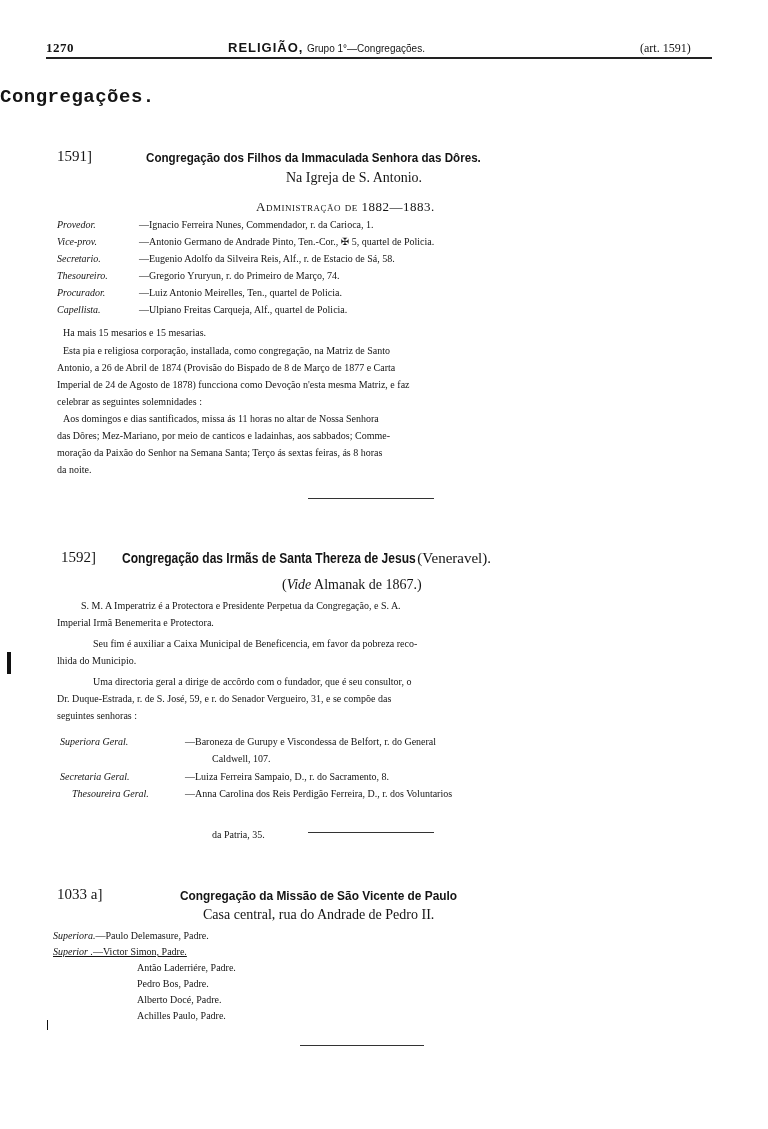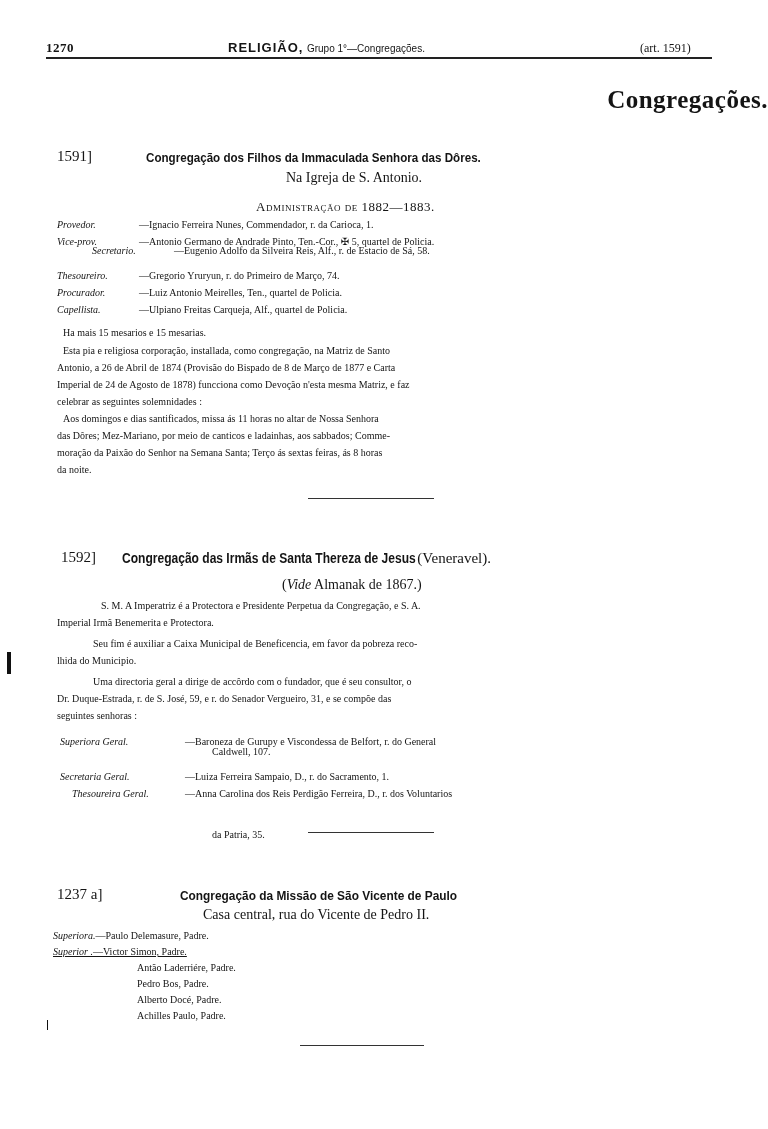--- a/index.html
+++ b/index.html
@@ -5,22 +5,22 @@
   html, body { margin: 0; padding: 0; background: #ffffff; }
   body { width: 768px; height: 1129px; position: relative; overflow: hidden;
          font-family: "Liberation Serif", "DejaVu Serif", serif; color: #141414; }
   .abs { position: absolute; white-space: nowrap; }
   .page-no { left: 46px; top: 40px; font-size: 13px; font-weight: bold; letter-spacing: 0.5px; }
   .running-head { left: 228px; top: 40px; font-size: 14px; }
   .running-head .rh-bold { font-weight: bold; font-family: "Liberation Sans", "DejaVu Sans", sans-serif; letter-spacing: 1px; font-size: 13px; }
   .running-head .rh-rest { font-family: "Liberation Sans Narrow", "Liberation Sans", sans-serif; font-size: 10px; }
   .art-ref { left: 640px; top: 41px; font-size: 12px; }
   .head-rule { left: 46px; top: 57px; width: 666px; height: 2px; background: #222; }
-  .section-title { left: 0; width: 768px; top: 86px; text-align: right; font-size: 25px; font-weight: bold;
-                   font-family: Liberation Serif, serif; letter-spacing: 0.5px; }
+  .section-title { left: 0; width: 768px; top: 86px; text-align: left; font-size: 19px; font-weight: bold;
+                   font-family: Liberation Mono, monospace; letter-spacing: 0.5px; }
   .entry-no { font-size: 15px; }
   .cond { font-family: "Liberation Sans", "DejaVu Sans", sans-serif; font-weight: bold; font-size: 13.5px; transform-origin: left top; }
   .t { font-size: 14px; }
   .it { font-style: italic; }
   .sc { font-variant: small-caps; letter-spacing: 0.5px; font-size: 13px; }
   .rule { height: 1px; background: #333; }
   .mark { background: #111; }
   .role { width: 82px; display: inline-block; }
   .line { position: absolute; white-space: nowrap; font-size: 10px; }
 </style>
@@ -38,21 +38,21 @@
 <div class="abs section-title">Congregações.</div>
 
 <div class="abs entry-no" style="left:57px; top:148px;">1591]</div>
 <div class="abs cond" style="left:146px; top:150px; transform:scaleX(0.86);">Congregação dos Filhos da Immaculada Senhora das Dôres.</div>
 <div class="abs t" style="left:286px; top:170px;">Na Igreja de S. Antonio.</div>
 <div class="abs sc" style="left:256px; top:199px;">Administração de 1882—1883.</div>
 
 <div class="abs" style="left:57px; top:219px;">
   <div class="line" style="top:0;"><span class="it role">Provedor.</span><span>—Ignacio Ferreira Nunes, Commendador, r. da Carioca, 1.</span></div>
   <div class="line" style="top:17px;"><span class="it role">Vice-prov.</span><span>—Antonio Germano de Andrade Pinto, Ten.-Cor., ✠ 5, quartel de Policia.</span></div>
-  <div class="line" style="top:26px;margin-left:35px;"><span class="it role">Secretario.</span><span>—Eugenio Adolfo da Silveira Reis, Alf., r. de Estacio de Sá, 58.</span></div>
+  <div class="line" style="top:34px;"><span class="it role">Secretario.</span><span>—Eugenio Adolfo da Silveira Reis, Alf., r. de Estacio de Sá, 58.</span></div>
   <div class="line" style="top:51px;"><span class="it role">Thesoureiro.</span><span>—Gregorio Yruryun, r. do Primeiro de Março, 74.</span></div>
   <div class="line" style="top:68px;"><span class="it role">Procurador.</span><span>—Luiz Antonio Meirelles, Ten., quartel de Policia.</span></div>
   <div class="line" style="top:85px;"><span class="it role">Capellista.</span><span>—Ulpiano Freitas Carqueja, Alf., quartel de Policia.</span></div>
 </div>
 
 <div class="abs" style="left:57px; top:327px;">
   <div class="line" style="left:6px; top:0;">Ha mais 15 mesarios e 15 mesarias.</div>
   <div class="line" style="left:6px; top:18px;">Esta pia e religiosa corporação, installada, como congregação, na Matriz de Santo</div>
   <div class="line" style="top:35px;">Antonio, a 26 de Abril de 1874 (Provisão do Bispado de 8 de Março de 1877 e Carta</div>
   <div class="line" style="top:52px;">Imperial de 24 de Agosto de 1878) funcciona como Devoção n'esta mesma Matriz, e faz</div>
@@ -65,44 +65,44 @@
 <div class="abs rule" style="left:308px; top:498px; width:126px;"></div>
 
 <div class="abs entry-no" style="left:61px; top:549px;">1592]</div>
 <div class="abs" style="left:122px; top:550px; font-size:15px;">
   <span class="cond" style="display:inline-block; transform:scaleX(0.86); font-size:14px;">Congregação das Irmãs de Santa Thereza de Jesus</span>
   <span style="margin-left:-50px;">(Veneravel).</span>
 </div>
 <div class="abs t" style="left:282px; top:577px;"><span>(</span><span class="it">Vide</span> <span>Almanak de 1867.)</span></div>
 
 <div class="abs" style="left:57px; top:600px;">
-  <div class="line" style="left:44px; top:0;">S. M. A Imperatriz é a Protectora e Presidente Perpetua da Congregação, e S. A.</div>
+  <div class="line" style="left:24px; top:0;">S. M. A Imperatriz é a Protectora e Presidente Perpetua da Congregação, e S. A.</div>
   <div class="line" style="left:0; top:17px;">Imperial Irmã Benemerita e Protectora.</div>
   <div class="line" style="left:36px; top:38px;">Seu fim é auxiliar a Caixa Municipal de Beneficencia, em favor da pobreza reco-</div>
   <div class="line" style="left:0; top:55px;">lhida do Municipio.</div>
   <div class="line" style="left:36px; top:76px;">Uma directoria geral a dirige de accôrdo com o fundador, que é seu consultor, o</div>
   <div class="line" style="left:0; top:93px;">Dr. Duque-Estrada, r. de S. José, 59, e r. do Senador Vergueiro, 31, e se compõe das</div>
   <div class="line" style="left:0; top:110px;">seguintes senhoras :</div>
 </div>
 
 <div class="abs" style="left:60px; top:736px;">
   <div class="line it" style="top:0;">Superiora Geral.</div>
   <div class="line" style="left:125px; top:0;">—Baroneza de Gurupy e Viscondessa de Belfort, r. do General</div>
-  <div class="line" style="left:152px; top:10px;">Caldwell, 107.</div>
+  <div class="line" style="left:152px; top:17px;">Caldwell, 107.</div>
   <div class="line it" style="top:35px;">Secretaria Geral.</div>
-  <div class="line" style="left:125px; top:35px;">—Luiza Ferreira Sampaio, D., r. do Sacramento, 1.</div>
+  <div class="line" style="left:125px; top:35px;">—Luiza Ferreira Sampaio, D., r. do Sacramento, 8.</div>
   <div class="line it" style="top:52px;margin-left:12px;">Thesoureira Geral.</div>
   <div class="line" style="left:125px; top:52px;">—Anna Carolina dos Reis Perdigão Ferreira, D., r. dos Voluntarios</div>
   <div class="line" style="left:152px; top:69px;margin-top:24px;">da Patria, 35.</div>
 </div>
 <div class="abs rule" style="left:308px; top:832px; width:126px;"></div>
 
-<div class="abs entry-no" style="left:57px; top:886px;">1237 a]</div>
+<div class="abs entry-no" style="left:57px; top:886px;">1033 a]</div>
 <div class="abs cond" style="left:180px; top:888px; transform:scaleX(0.88);">Congregação da Missão de São Vicente de Paulo</div>
-<div class="abs t" style="left:203px; top:907px;">Casa central, rua do Vicente de Pedro II.</div>
+<div class="abs t" style="left:203px; top:907px;">Casa central, rua do Andrade de Pedro II.</div>
 
 <div class="abs" style="left:53px; top:930px;">
   <div class="line" style="top:0;"><span class="it">Superiora.</span><span>—Paulo Delemasure, Padre.</span></div>
   <div class="line" style="top:16px;text-decoration:underline;"><span class="it">Superior .</span><span>—Victor Simon, Padre.</span></div>
   <div class="line" style="left:84px; top:32px;">Antão Laderriére, Padre.</div>
   <div class="line" style="left:84px; top:48px;">Pedro Bos, Padre.</div>
   <div class="line" style="left:84px; top:64px;">Alberto Docé, Padre.</div>
   <div class="line" style="left:84px; top:80px;">Achilles Paulo, Padre.</div>
 </div>
 <div class="abs rule" style="left:300px; top:1045px; width:124px;"></div>

